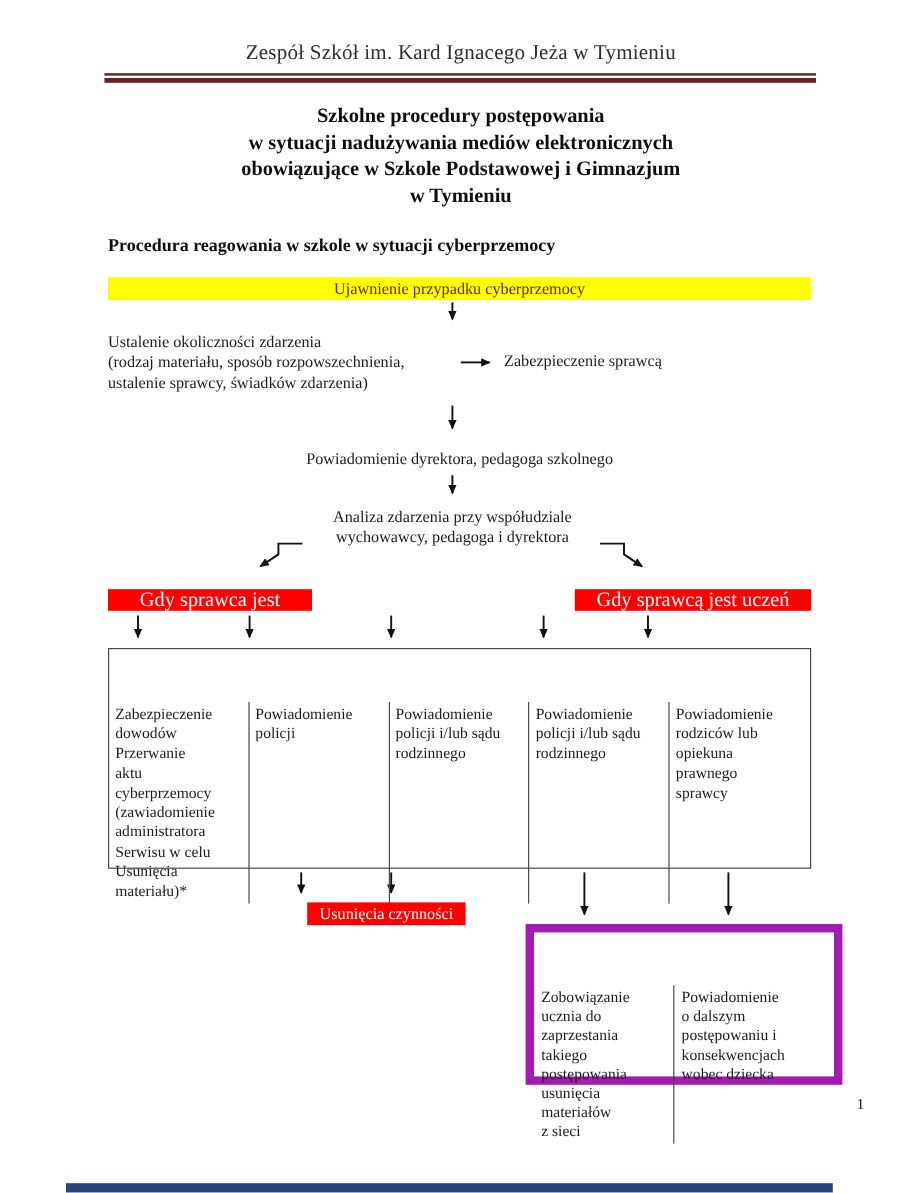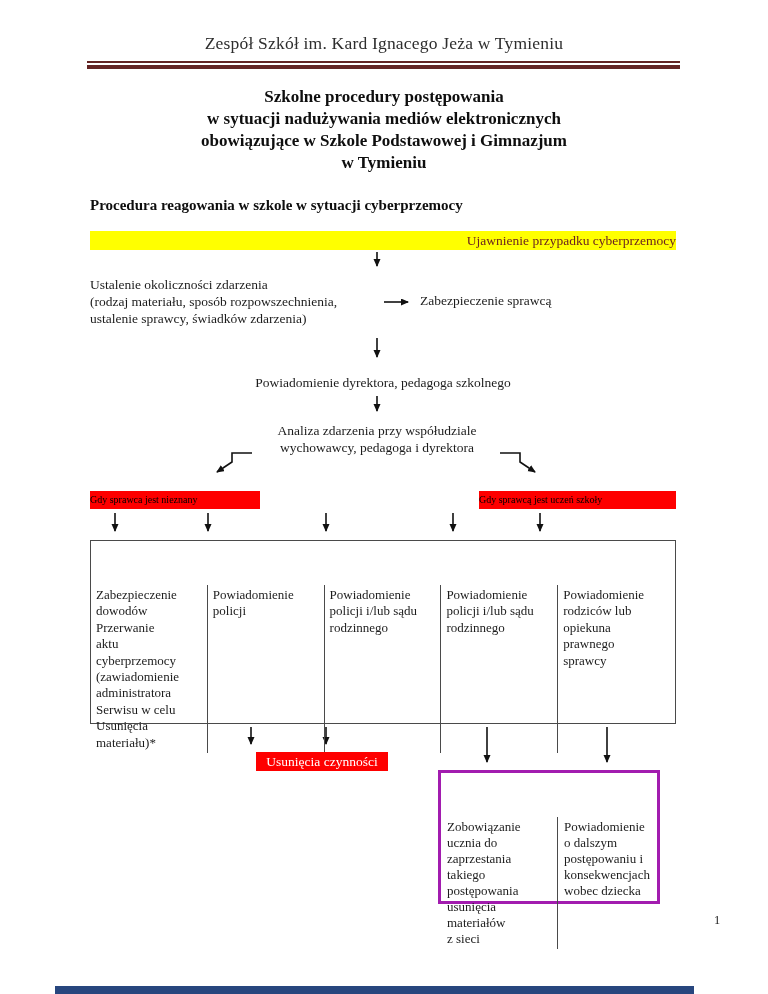--- a/index.html
+++ b/index.html
@@ -16,51 +16,51 @@
   .rule-thin  { position:absolute; top:61px; left:87px; width:593px; height:1.5px; background:var(--accent_rule,#632423); }
   .rule-thick { position:absolute; top:65px; left:87px; width:593px; height:3.5px; background:var(--accent_rule,#632423); }
   .doc-title {
     position:absolute; top:86px; left:0; width:768px; text-align:center;
     font-weight:bold; font-size:17px; line-height:22px; color:#0e0e0e;
   }
   .subheading { position:absolute; top:197px; left:90px; font-weight:bold; font-size:15px; color:#0e0e0e; }
   .banner-yellow {
     position:absolute; left:90px; top:231px; width:586px; height:19px;
     background:var(--highlight_yellow,#ffff00); color:var(--yellow_banner_text,#6b241f);
-    font-size:13.5px; line-height:19px; text-align:right;
+    font-size:13.5px; line-height:19px; text-align:center;
   }
   .establish { position:absolute; left:90px; top:276px; font-size:13.5px; line-height:17px; white-space:pre-line; }
   .secure-evidence { position:absolute; left:420px; top:293px; font-size:13.5px; }
   .notify { position:absolute; left:90px; top:375px; width:586px; text-align:center; font-size:13.5px; }
   .analysis { position:absolute; left:90px; top:422px; width:574px; text-align:center; font-size:13.5px; line-height:17px; white-space:pre-line; }
   .branch {
     position:absolute; top:491px; height:18px; background:var(--highlight_red,#fe0000);
-    color:#000000; font-size:10px; line-height:18px; 
+    color:#ffffff; font-size:17px; line-height:18px; text-align:center;
   }
   .branch-left  { left:90px;  width:170px; }
   .branch-right { left:479px; width:197px; }
   .table1 {
     position:absolute; left:90px; top:540px; width:586px; height:184px;
     display:grid; grid-template-columns:repeat(5,1fr);
     border:1px solid #4a4a4a; box-sizing:border-box;
   }
   .table1 .cell, .table2 .cell {
     border-right:1px solid #4a4a4a; padding:2px 3px 2px 5px;
     font-size:13px; line-height:16.4px; white-space:pre-line; box-sizing:border-box;margin-top:44px;
   }
   .table1 .cell:last-child, .table2 .cell:last-child { border-right:none; }
   .action-banner {
     position:absolute; left:256px; top:752px; width:132px; height:19px;
     background:var(--highlight_red,#fe0000); color:#ffffff;
     text-align:center; font-size:13.5px; line-height:19px;
   }
   .table2 {
-    position:absolute; left:438px; top:770px; width:222px; height:134px;
+    position:absolute; left:438px; top:770px; width:264px; height:134px;
     display:grid; grid-template-columns:117px 1fr;
-    border:3px solid #a21caf; box-sizing:border-box;
+    border:7px solid #a21caf; box-sizing:border-box;
   }
   .table2 .cell { line-height:16px; padding-left:6px; }
   .page-number { position:absolute; left:714px; top:913px; font-size:12.5px; color:#222; }
   .bottom-bar { position:absolute; left:55px; top:986px; width:639px; height:8px; background:var(--viewer_bar_blue,#27467e); }
   .arrows { position:absolute; left:0; top:0; pointer-events:none; }
 </style>
 </head>
 <body>
 
 <div class="page">

